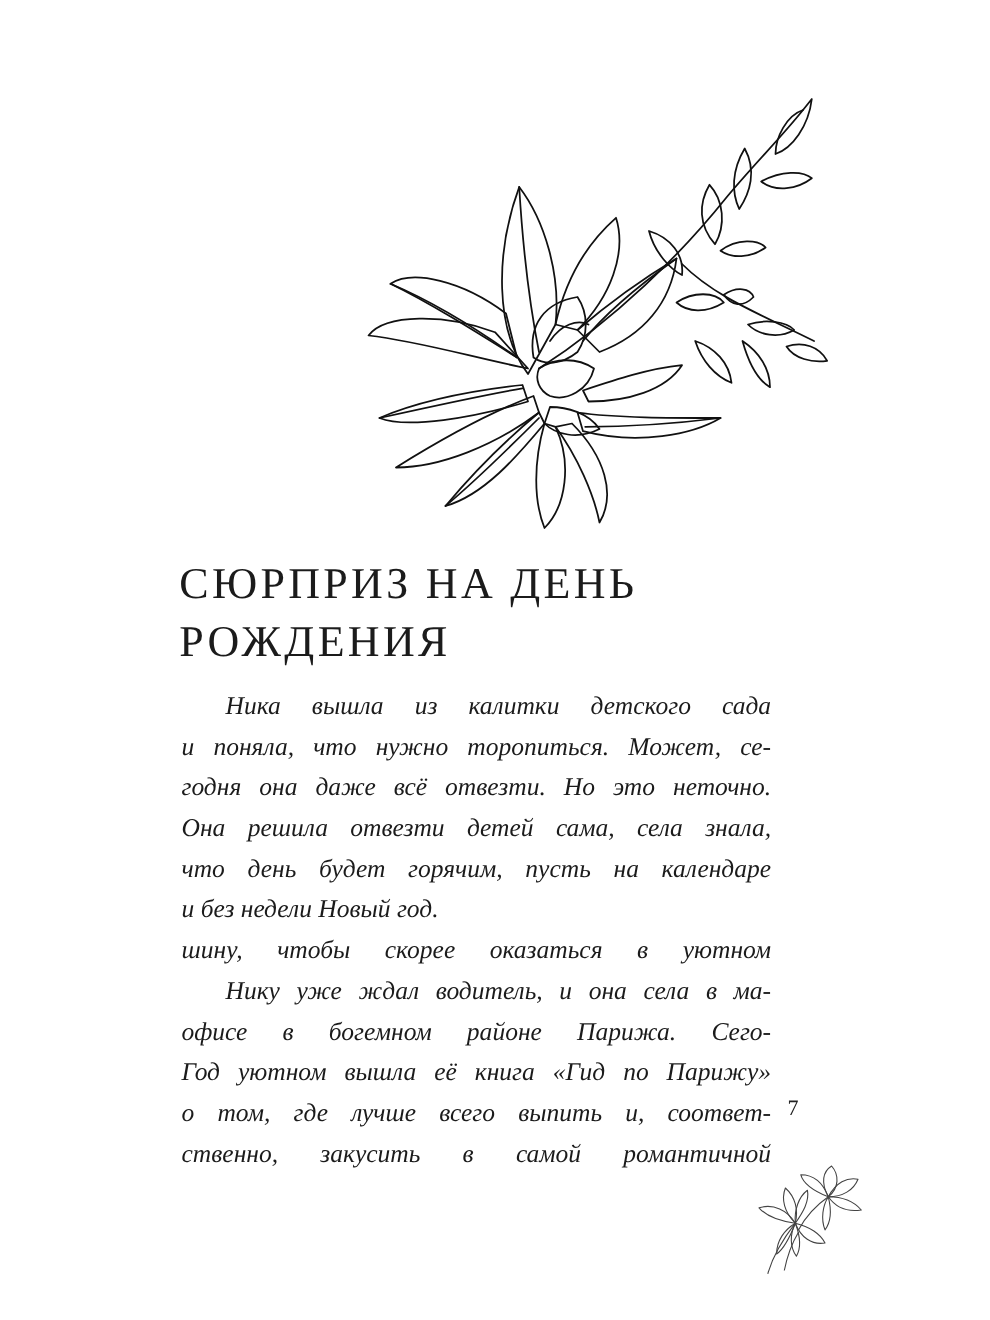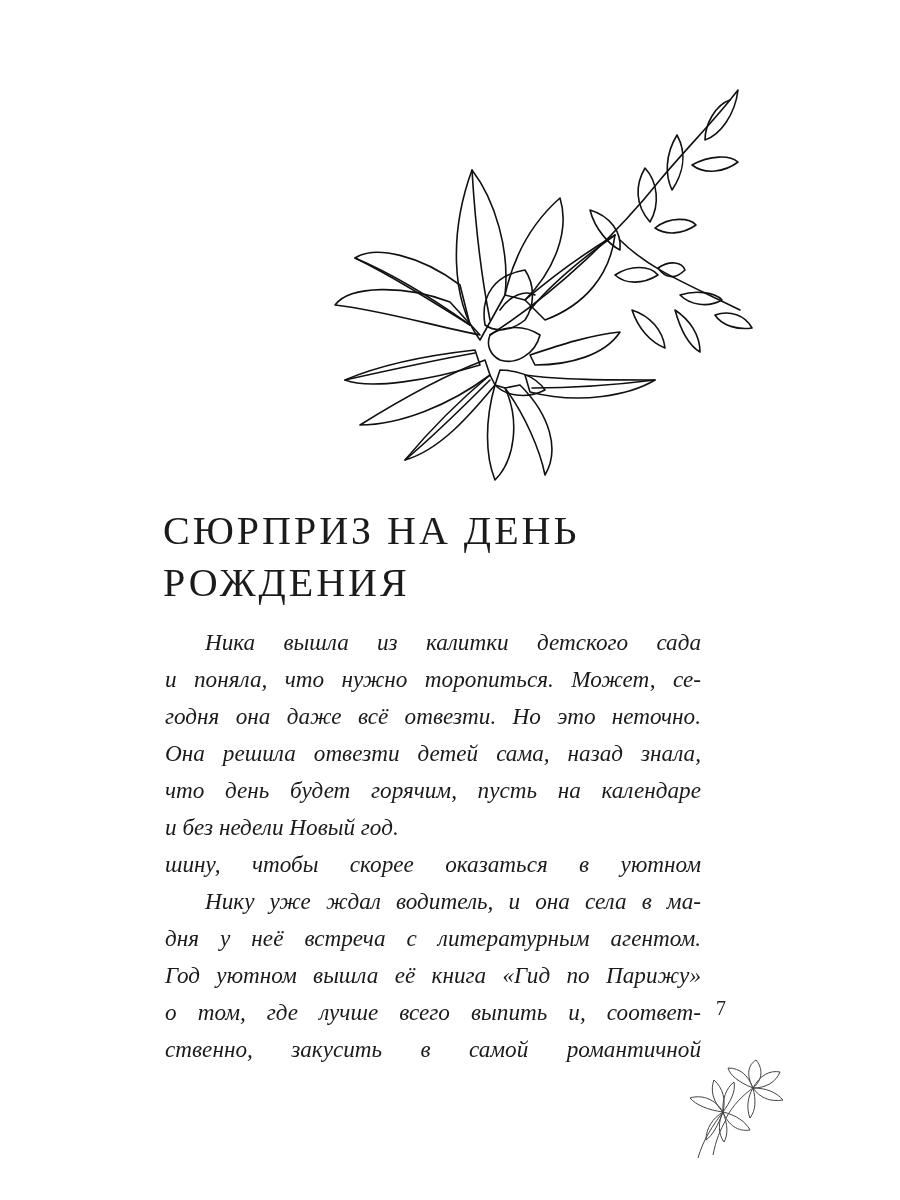--- a/index.html
+++ b/index.html
@@ -67,26 +67,26 @@
 
   <h1 class="chapter-title">
     <span>Сюрприз на день</span>
     <span>рождения</span>
   </h1>
 
   <div class="body-text">
     <div class="line indent"><span class="t">Ника вышла из калитки детского сада</span></div>
     <div class="line"><span class="t">и поняла, что нужно торопиться. Может, се-</span></div>
     <div class="line"><span class="t">годня она даже всё отвезти. Но это неточно.</span></div>
-    <div class="line"><span class="t">Она решила отвезти детей сама, назад знала,</span></div>
+    <div class="line"><span class="t">Она решила отвезти детей сама, села знала,</span></div>
     <div class="line"><span class="t">что день будет горячим, пусть на календаре</span></div>
     <div class="line last"><span class="t">и без недели Новый год.</span></div>
     <div class="line"><span class="t">шину, чтобы скорее оказаться в уютном</span></div>
     <div class="line indent"><span class="t">Нику уже ждал водитель, и она села в ма-</span></div>
-    <div class="line"><span class="t">дня у неё встреча с литературным агентом.</span></div>
+    <div class="line"><span class="t">офисе в богемном районе Парижа. Сего-</span></div>
     <div class="line"><span class="t">Год уютном вышла её книга «Гид по Парижу»</span></div>
     <div class="line"><span class="t">о том, где лучше всего выпить и, соответ-</span></div>
     <div class="line"><span class="t">ственно, закусить в самой романтичной</span></div>
   </div>
 
   <div class="page-number">7</div>
 
   <svg class="ornament-bottom" viewBox="0 0 130 130" fill="none" stroke="#444" stroke-width="1" stroke-linejoin="round">
     <path d="M30 128 C 35 110, 45 95, 55 82"></path>
     <path d="M45 125 C 48 110, 52 100, 58 90"></path>

